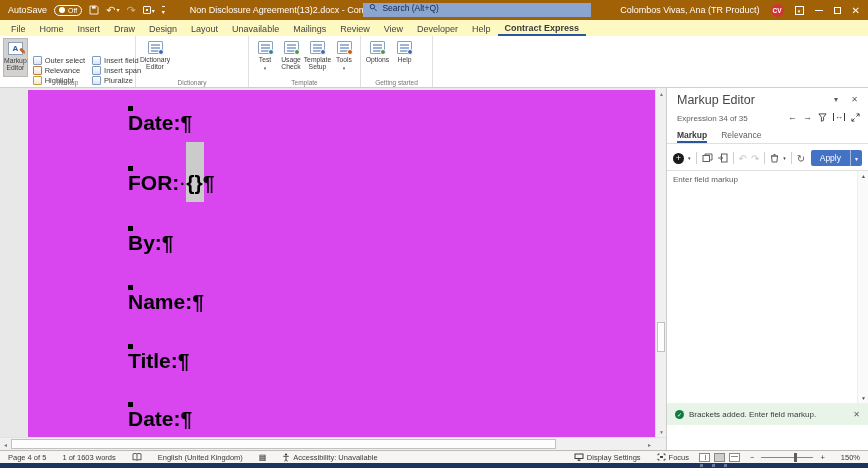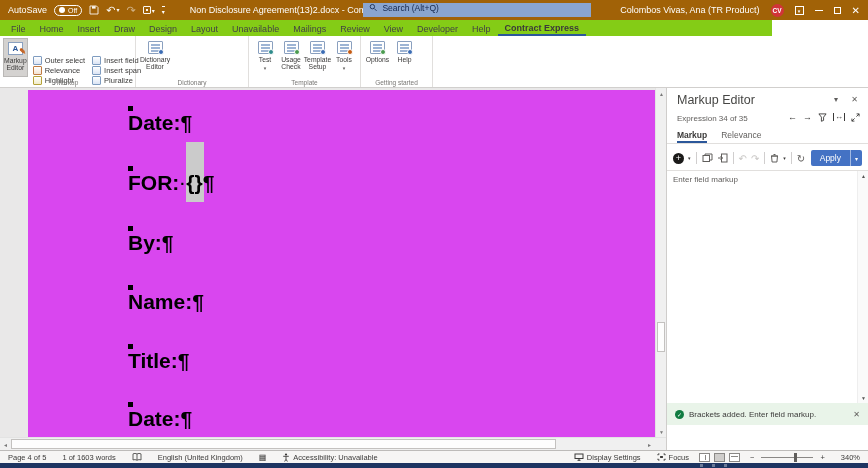--- a/index.html
+++ b/index.html
@@ -27,21 +27,21 @@
   .searchbox input::placeholder { color:#16284e; opacity:1; }
   .tb-right { position:absolute; right:8px; top:0; height:20px; display:flex; align-items:center; gap:11px; }
   .avatar { width:13px; height:13px; border-radius:50%; background:#d13438; color:#fff; font-size:6.5px;
     display:flex; align-items:center; justify-content:center; font-weight:bold; }
   .win-min { width:8px; height:1px; background:#fff; display:inline-block; }
   .win-rest { width:7px; height:7px; border:1px solid #fff; display:inline-block; }
   .win-close { font-size:10px; }
   .ribbonopt { width:9px; height:9px; border:1px solid #fff; display:inline-flex; align-items:flex-end; justify-content:center; font-size:5px; }
 
   
-  .tabbar { position:absolute; left:0; top:20px; width:772px; height:16px; background:#84cc16;
+  .tabbar { position:absolute; left:0; top:20px; width:868px; height:16px; background:#fef9c3;
     display:flex; align-items:flex-end; padding-left:4px; font-size:9px; color:#444; }
   .rtab { padding:2px 7px 2px; cursor:default; }
   .rtab.active { font-weight:bold; color:#3b3a39; border-bottom:2px solid #2b579a; padding-bottom:1px; }
   .tab-actions { position:absolute; right:8px; top:1px; display:flex; gap:6px; }
   .tab-actions .act { display:flex; align-items:center; gap:3px; border:1px solid #c3c1bf; border-radius:2px;
     padding:1px 6px; font-size:8.5px; color:#3b3a39; background:#fff; }
 
   
   .ribbon { position:absolute; left:0; top:36px; width:868px; height:52px; background:#fff;
     border-bottom:1px solid #d1cfcd; display:flex; }
@@ -443,21 +443,21 @@
       <span>Focus</span>
     </span>
     <span class="viewico book"></span>
     <span class="viewico sel"></span>
     <span class="viewico web"></span>
     <span class="sb-item" style="padding:0 2px 0 8px">−</span>
     <span class="zoom-track">
         <span class="zoom-thumb"></span>
       </span>
     <span class="sb-item" style="padding:0 8px 0 2px">+</span>
-    <span class="sb-item">340%</span>
+    <span class="sb-item">150%</span>
   </span>
 </div>
 
 <div class="taskbar">
   <i style="left:700px"></i>
     <i style="left:712px"></i>
     <i style="left:724px"></i>
 </div>
 
 </body></html>

